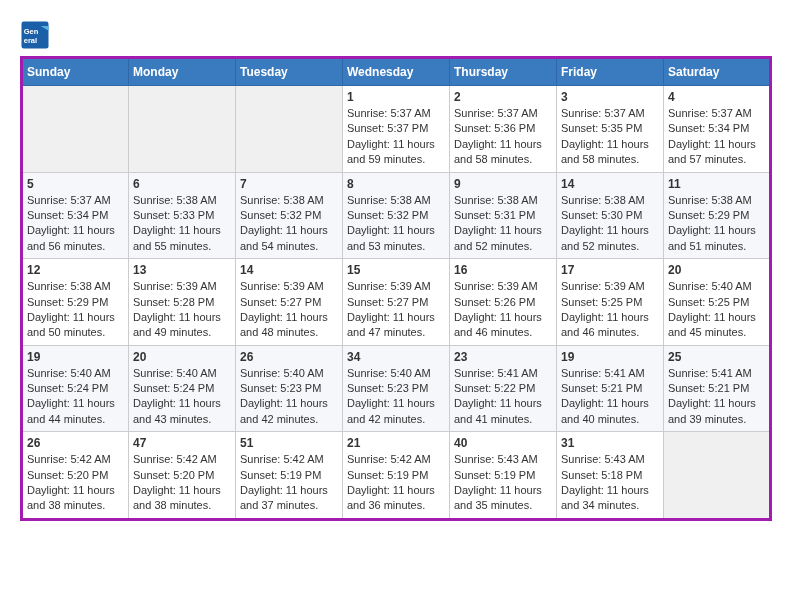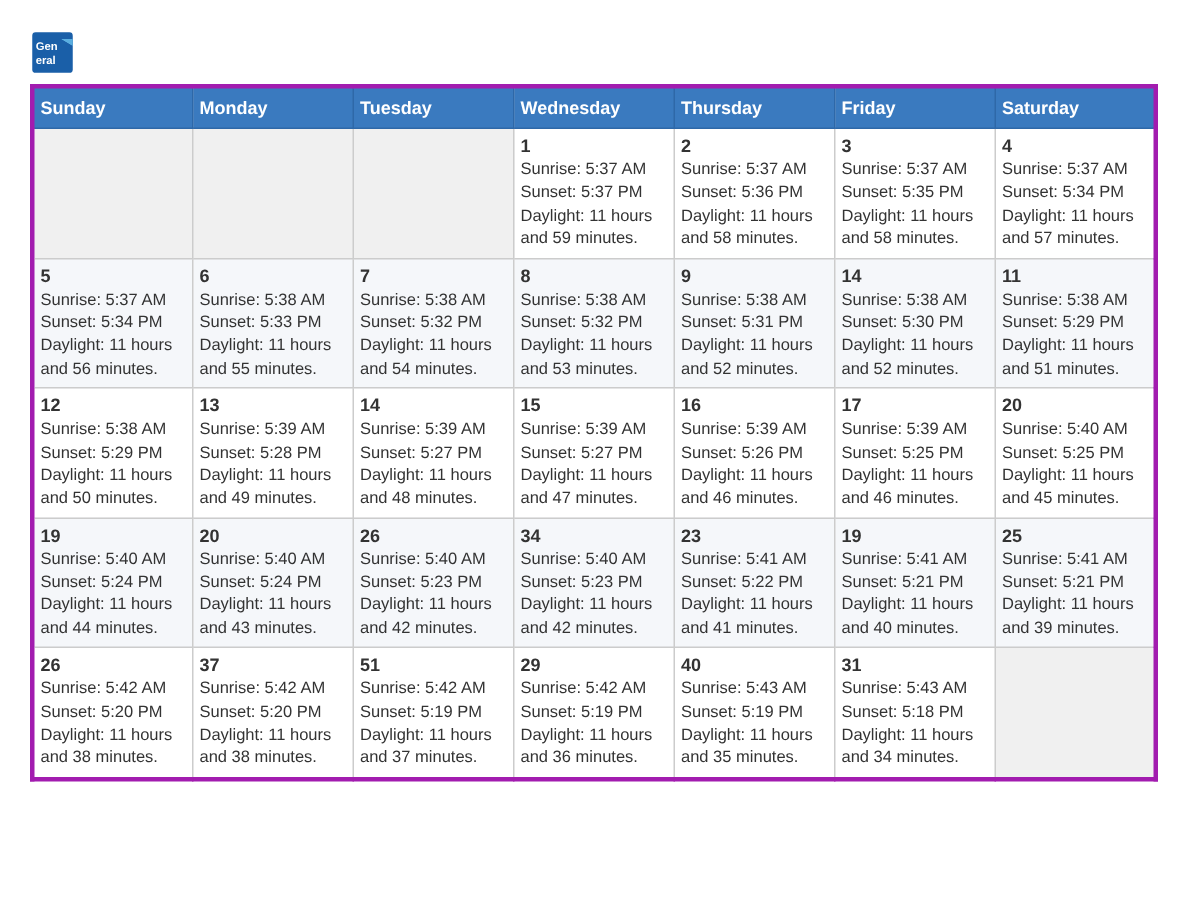--- a/index.html
+++ b/index.html
@@ -315,35 +315,35 @@
       </tr>
       <tr class="row-odd">
         <td>
           <span class="day-number">26</span>
           <div class="day-info" style="white-space: pre-line;">Sunrise: 5:42 AM
 Sunset: 5:20 PM
 Daylight: 11 hours
 and 38 minutes.</div>
         </td>
         <td>
-          <span class="day-number">37</span>
+          <span class="day-number">47</span>
           <div class="day-info" style="white-space: pre-line;">Sunrise: 5:42 AM
 Sunset: 5:20 PM
 Daylight: 11 hours
 and 38 minutes.</div>
         </td>
         <td>
           <span class="day-number">51</span>
           <div class="day-info" style="white-space: pre-line;">Sunrise: 5:42 AM
 Sunset: 5:19 PM
 Daylight: 11 hours
 and 37 minutes.</div>
         </td>
         <td>
-          <span class="day-number">29</span>
+          <span class="day-number">21</span>
           <div class="day-info" style="white-space: pre-line;">Sunrise: 5:42 AM
 Sunset: 5:19 PM
 Daylight: 11 hours
 and 36 minutes.</div>
         </td>
         <td>
           <span class="day-number">40</span>
           <div class="day-info" style="white-space: pre-line;">Sunrise: 5:43 AM
 Sunset: 5:19 PM
 Daylight: 11 hours

